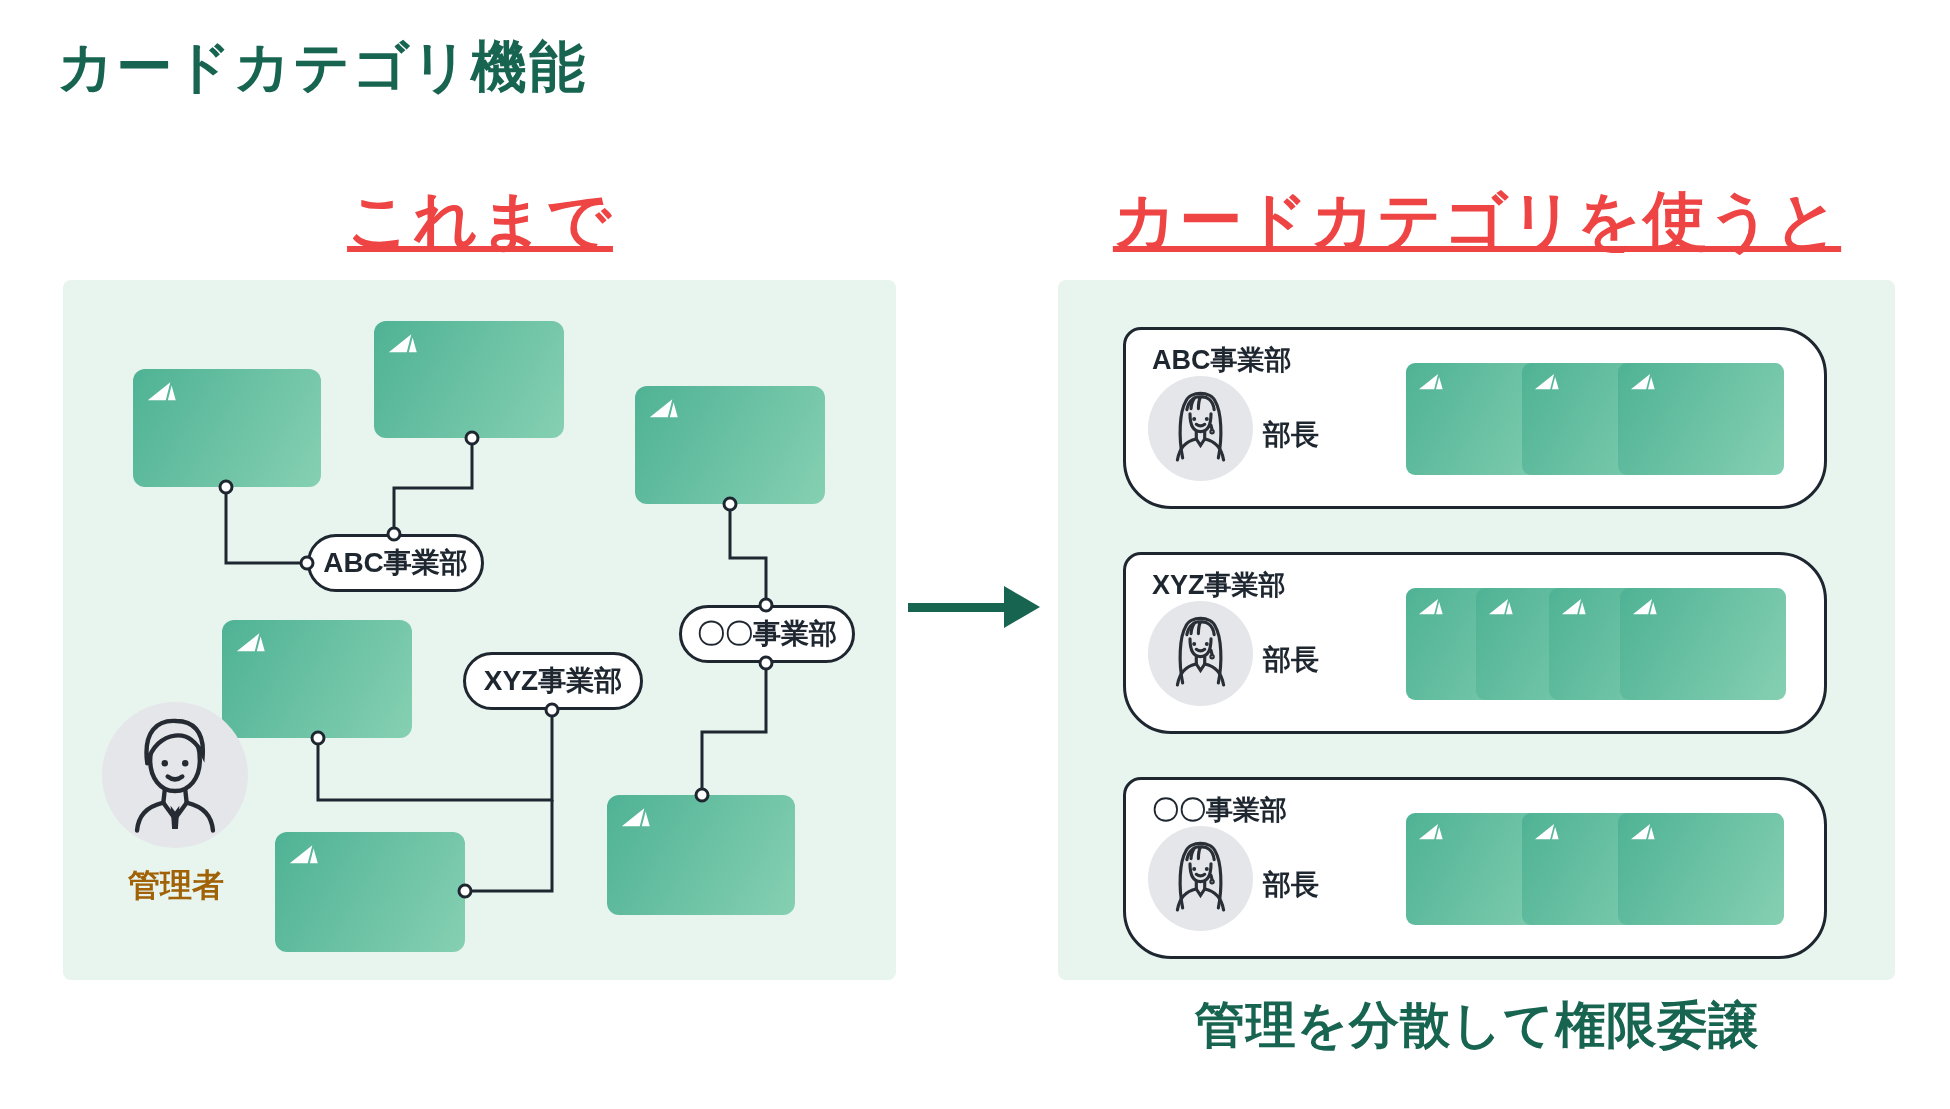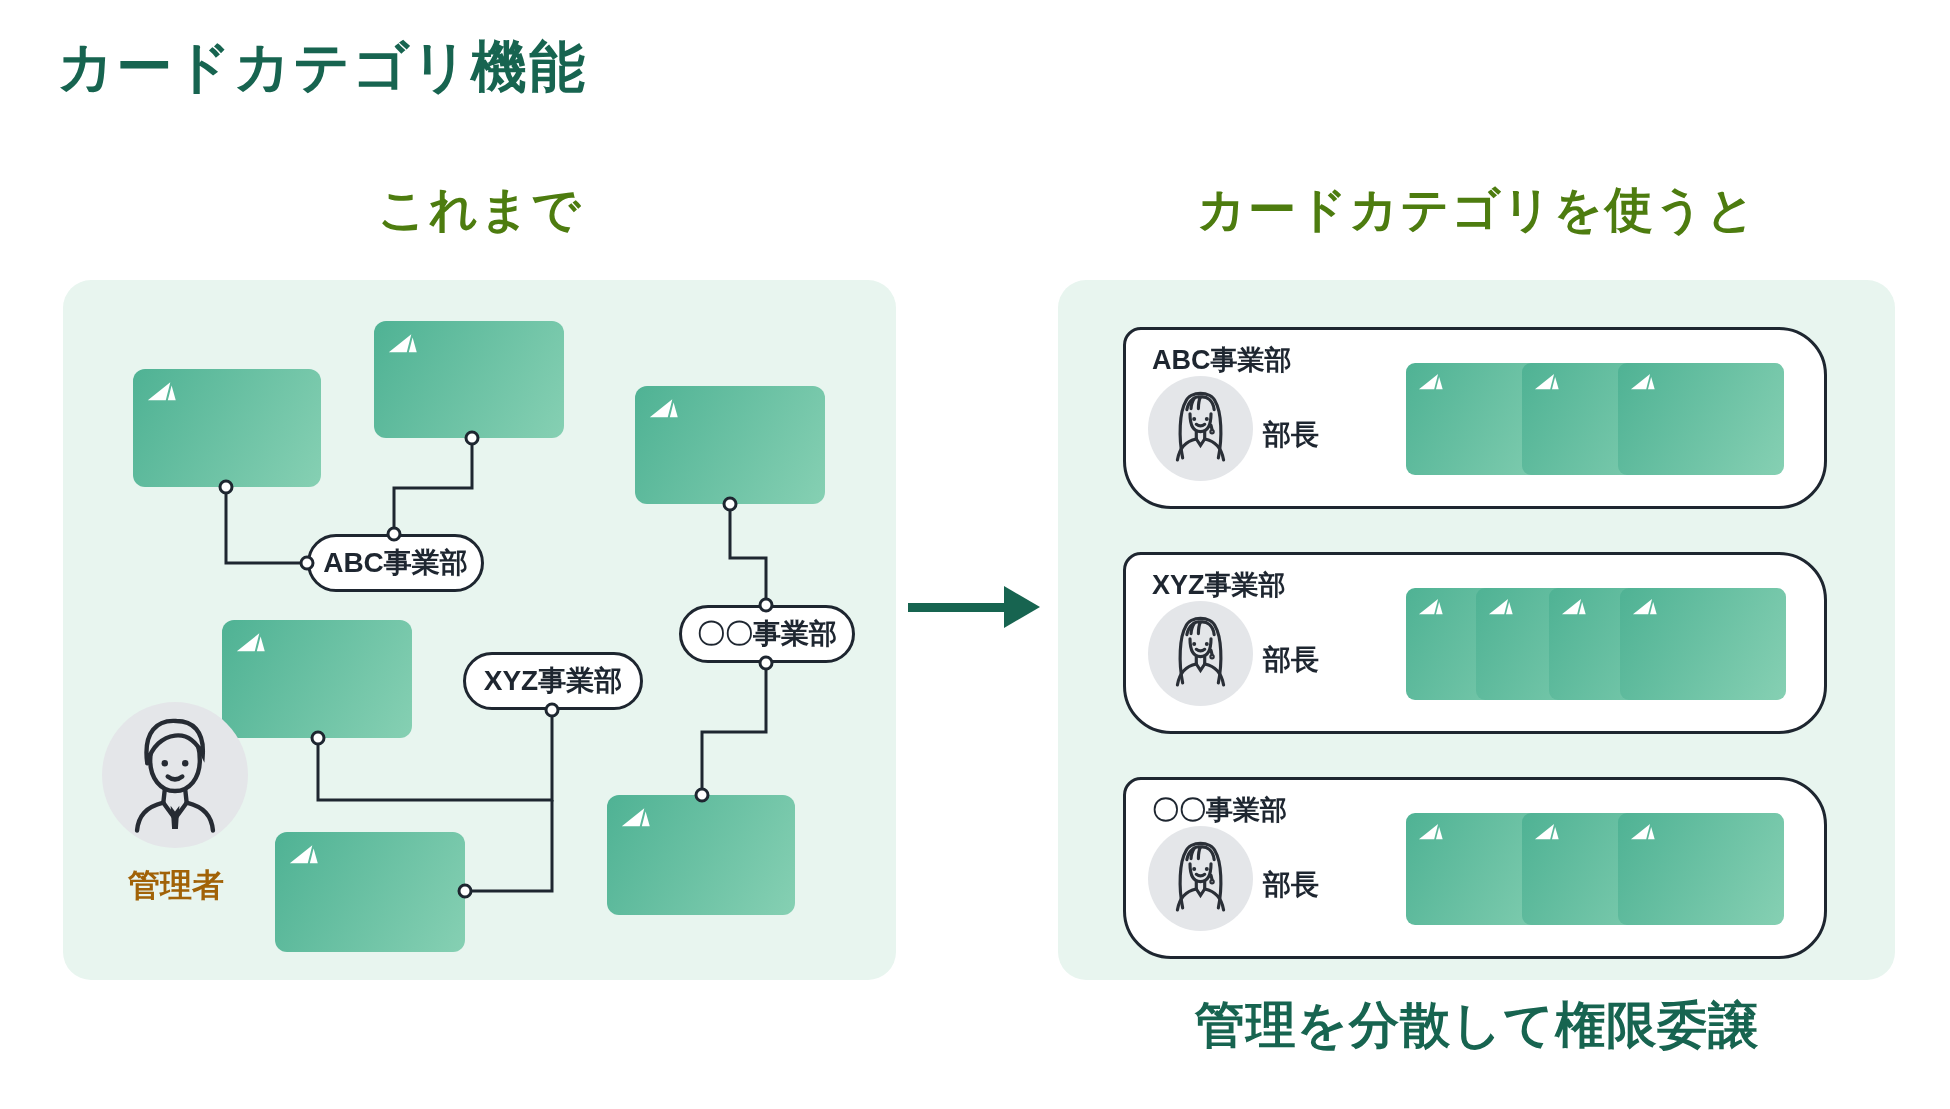--- a/index.html
+++ b/index.html
@@ -10,31 +10,31 @@
   }
   *{box-sizing:border-box;margin:0;padding:0;}
   html,body{width:1950px;height:1109px;background:#ffffff;overflow:hidden;
     font-family:"Liberation Sans","DejaVu Sans",sans-serif;color:var(--ink);}
   .stage{position:relative;width:1950px;height:914px;}
 
   .page-title{position:absolute;left:57px;top:30px;font-size:56px;font-weight:800;
     color:var(--green);letter-spacing:2px;}
 
   .col-heading{position:absolute;top:178px;transform:translateX(-50%);
-    font-size:48px;font-weight:800;color:#4d7c0f;letter-spacing:2px;white-space:nowrap;}
+    font-size:63px;font-weight:800;color:#ef4444;letter-spacing:2px;white-space:nowrap;text-decoration:underline;}
   .col-heading.left{left:480px;}
   .col-heading.right{left:1477px;}
 
   .caption{position:absolute;top:992px;transform:translateX(-50%);
     font-size:50px;font-weight:800;color:var(--green);letter-spacing:1px;white-space:nowrap;}
   .caption.left{left:480px;}
   .caption.right{left:1477px;}
 
   .panel{position:absolute;top:280px;width:833px;height:700px;background:var(--panel);
-    border-radius:28px;}
+    border-radius:8px;}
   .panel.left{left:63px;}
   .panel.right{left:1058px;width:837px;}
 
   
   .card{position:absolute;border-radius:12px;
     background:linear-gradient(120deg,#4FB294 0%,#86D0B3 100%);}
   .card .sail{position:absolute;left:14px;top:12px;width:30px;height:20px;}
 
   .pill{position:absolute;height:58px;background:#ffffff;border:3.5px solid var(--ink);
     border-radius:40px;display:flex;align-items:center;justify-content:center;

